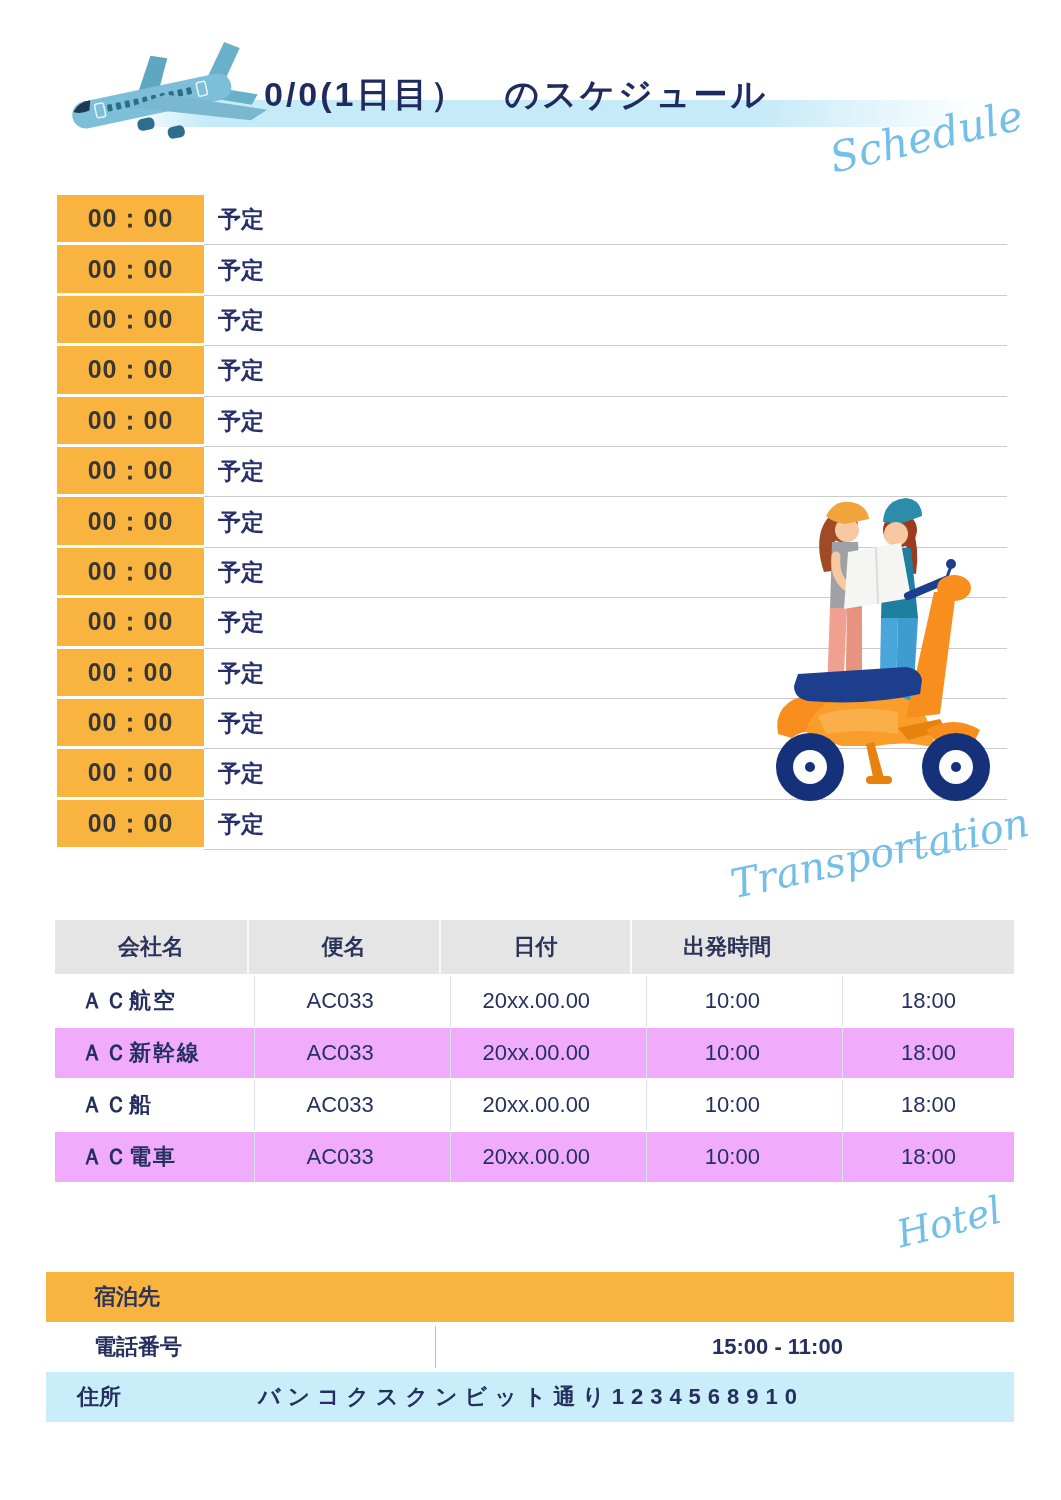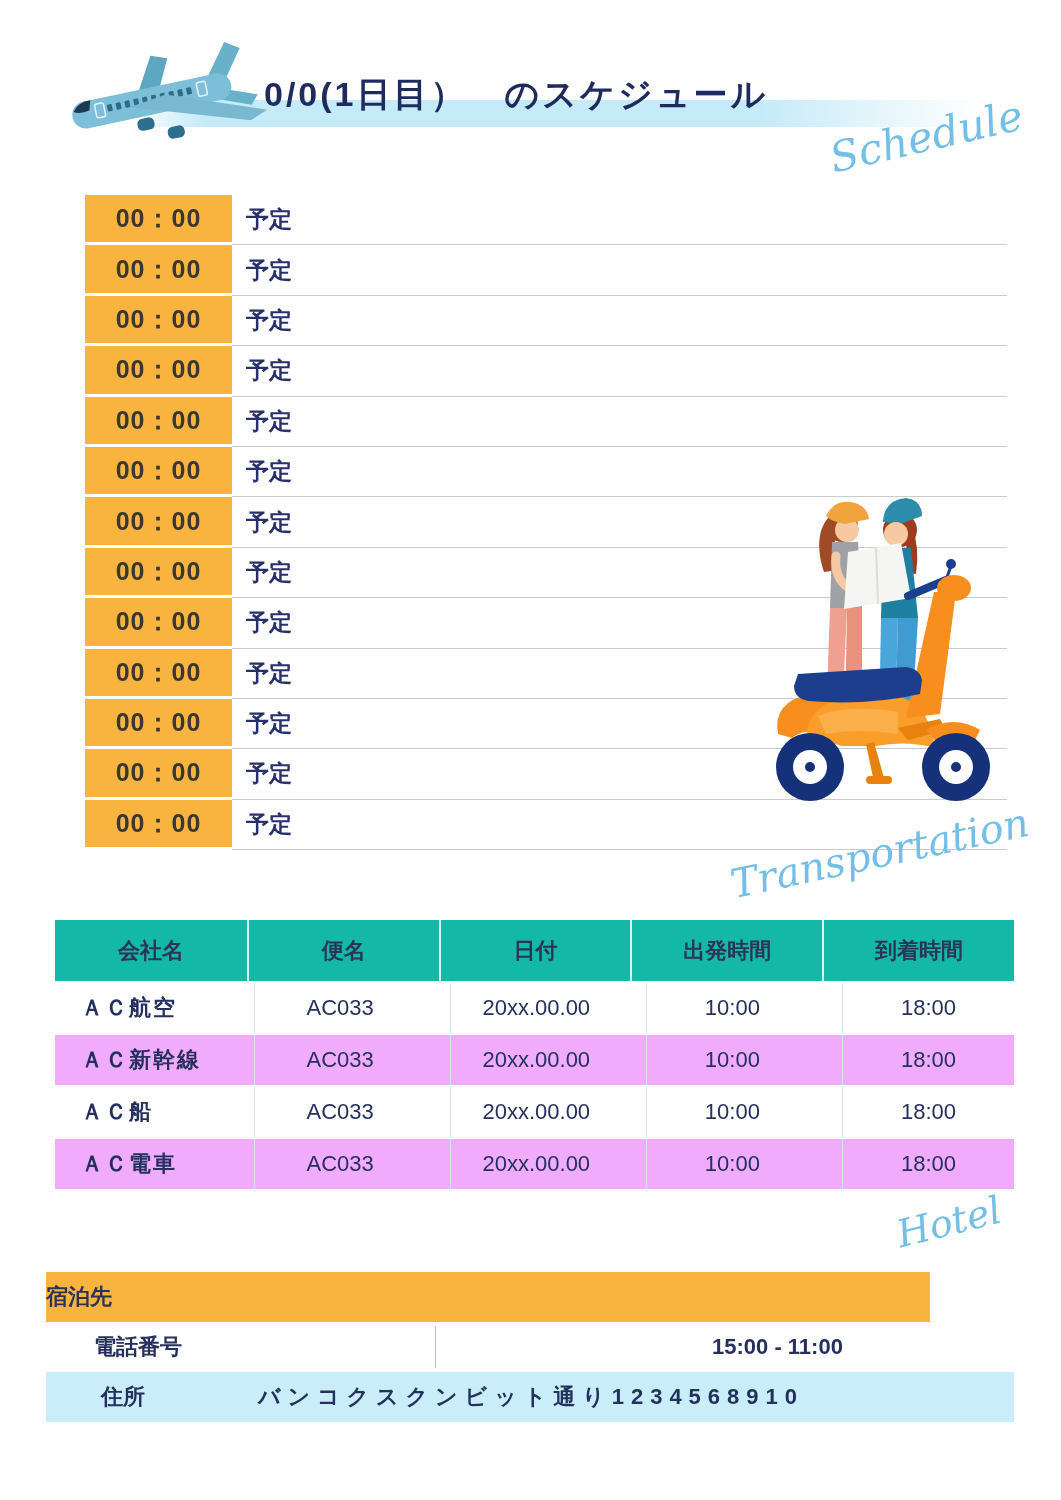--- a/index.html
+++ b/index.html
@@ -23,49 +23,49 @@
   }
   .script-schedule{left:828px;top:112px;font-size:42px;transform:rotate(-13deg);}
   .script-transport{left:728px;top:830px;font-size:40px;transform:rotate(-12deg);}
   .script-hotel{left:896px;top:1200px;font-size:38px;transform:rotate(-14deg);}
   
   .sched{position:absolute;left:57px;top:195px;width:950px;}
   .sched-row{display:flex;height:50.4px;box-sizing:border-box;}
   .sched-time{
     width:147px;background:#f8b43f;border-bottom:3px solid #ffffff;box-sizing:border-box;
     display:flex;align-items:center;justify-content:center;
-    font-size:25px;font-weight:bold;color:#3a3732;letter-spacing:1px;margin-left:28px;
+    font-size:25px;font-weight:bold;color:#3a3732;letter-spacing:1px;
   }
   .sched-plan{
     flex:1;border-bottom:1px solid #cbcbcb;box-sizing:border-box;
     display:flex;align-items:center;padding-left:14px;
     font-size:23px;font-weight:600;color:#27306b;
   }
   
   .travelers{position:absolute;left:748px;top:476px;z-index:2;}
   
   .trans{position:absolute;left:55px;top:920px;width:959px;font-size:22px;}
-  .trans-header{display:flex;height:61px;background:#14b8a6;}
+  .trans-header{display:flex;height:54px;background:#e5e5e5;}
   .trans-header .cell{
     width:20%;display:flex;align-items:center;justify-content:center;
     font-weight:bold;color:#2b3359;box-sizing:border-box;
   }
   .trans-header .cell + .cell{border-left:2px solid rgba(255,255,255,0.85);}
   .trans-row{display:flex;height:50px;border-top:2px solid #ffffff;box-sizing:content-box;}
   .trans-row.alt{background:#f0abfc;}
   .trans-row .cell{
     width:20%;display:flex;align-items:center;justify-content:center;
     color:#25305f;font-weight:500;box-sizing:border-box;
   }
   .trans-row .cell + .cell{border-left:1px solid #d9e2e6;margin-left:24px;}
   .trans-row .cell.first{justify-content:flex-start;padding-left:26px;font-weight:700;letter-spacing:2px;}
   
   .hotel-bar{
-    position:absolute;left:46px;top:1272px;width:884px;height:50px;background:#f8b43f;
-    display:flex;align-items:center;box-sizing:border-box;
+    position:absolute;left:46px;top:1272px;width:968px;height:50px;background:#f8b43f;
+    display:flex;align-items:center;padding-left:48px;box-sizing:border-box;
     font-size:22px;font-weight:bold;color:#2b3359;
   }
   .hotel-phone-row{position:absolute;left:46px;top:1322px;width:968px;height:42px;background:#ffffff;font-size:22px;}
   .hotel-addr-row{position:absolute;left:46px;top:1372px;width:968px;height:50px;background:#c9eef9;font-size:22px;}
   .hrow-item{position:absolute;top:0;height:50px;display:flex;align-items:center;color:#25305f;font-weight:600;white-space:nowrap;}
   .hdivider{position:absolute;left:389px;top:4px;height:42px;width:1px;background:#b9bec4;}
   .addr-value{letter-spacing:7px;}
 </style>
 </head>
 <body>
@@ -206,21 +206,20 @@
   </svg>
 
   <div class="script script-transport">Transportation</div>
 
   <div class="trans">
     <div class="trans-header">
       <div class="cell">会社名</div>
       <div class="cell">便名</div>
       <div class="cell">日付</div>
       <div class="cell">出発時間</div>
-      <div class="cell">到着時間</div>
     </div>
     <div class="trans-row">
       <div class="cell first">ＡＣ航空</div>
       <div class="cell">AC033</div>
       <div class="cell">20xx.00.00</div>
       <div class="cell">10:00</div>
       <div class="cell">18:00</div>
     </div>
     <div class="trans-row alt">
       <div class="cell first">ＡＣ新幹線</div>
@@ -251,17 +250,17 @@
     <span>宿泊先</span>
   </div>
 
   <div class="hotel-phone-row">
     <span class="hrow-item" style="left:48px">電話番号</span>
     <span class="hdivider"></span>
     <span class="hrow-item" style="left:666px">15:00 - 11:00</span>
   </div>
 
   <div class="hotel-addr-row">
-    <span class="hrow-item" style="left:55px">住所</span>
+    <span class="hrow-item" style="left:31px">住所</span>
     <span class="hrow-item addr-value" style="left:212px">バンコクスクンビット通り1234568910</span>
   </div>
 
 </div>
 
 </body></html>

